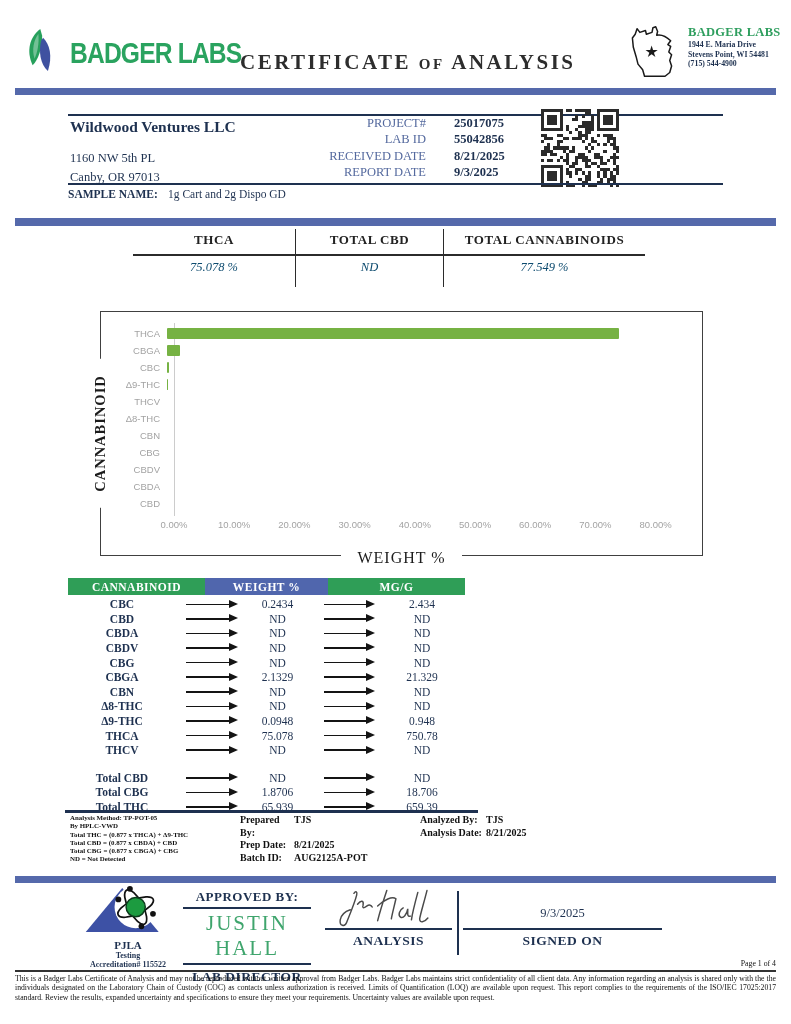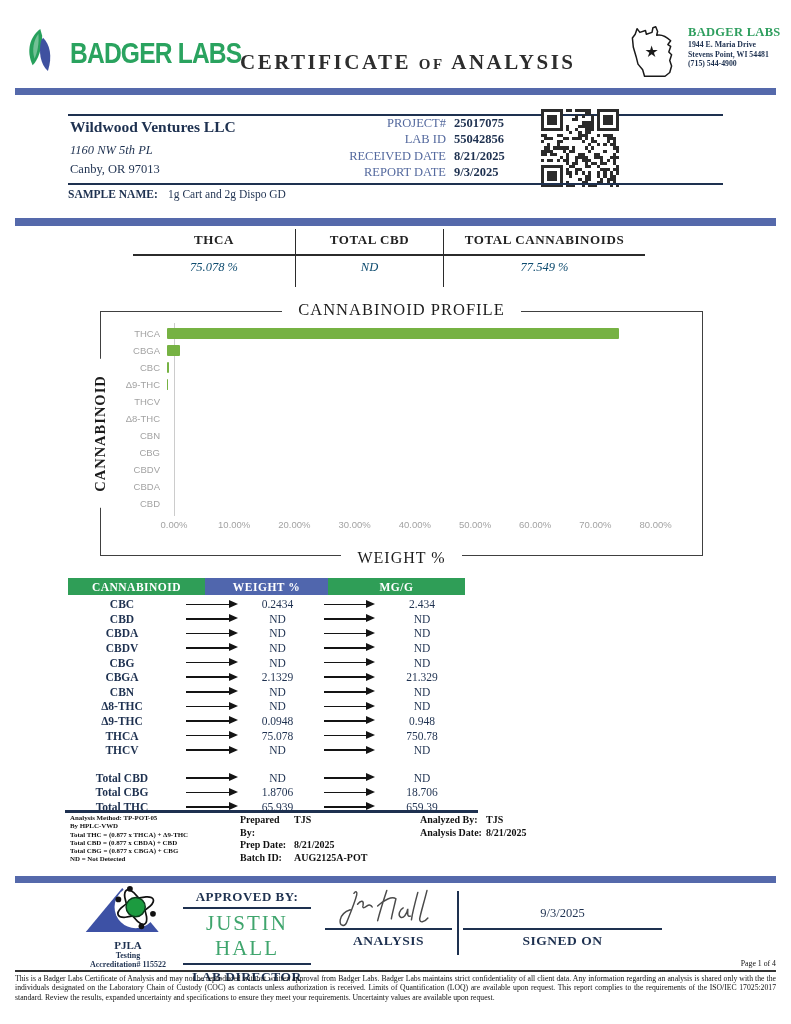--- a/index.html
+++ b/index.html
@@ -15,21 +15,21 @@
   .lab-name { color:#2e9e5e; font-weight:700; font-size:12.5px; letter-spacing:.3px; }
   .lab-line { font-size:7.8px; font-weight:700; color:#1e3150; line-height:9.6px; }
 
   
   .rep-head { display:flex; align-items:baseline; gap:7px; }
   .rep-word { font-size:18px; color:#54699e; letter-spacing:.5px; }
   .rep-prep { font-size:12px; font-weight:700; color:#1e3150; letter-spacing:.3px; }
   .rule { background:#1e3150; }
   .client-name { font-size:15.5px; font-weight:700; }
   .client-line { font-size:12.5px; line-height:18.5px; }
-  .rfield { display:flex; justify-content:flex-end; align-items:baseline; height:16.3px; }
+  .rfield { display:flex; justify-content:flex-end; align-items:baseline; height:16.3px;gap:20px; }
   .rlabel { color:#54699e; font-size:12.5px; text-align:right; }
   .rvalue { width:78px; font-size:12.5px; font-weight:700; color:#1e3150; margin-left:8px; }
   .sample-label { font-size:11.5px; font-weight:700; }
   .sample-value { font-size:11.5px; }
 
   
   .sum-wrap { display:flex; }
   .sum-col { text-align:center; position:relative; padding:3px 0 12px; }
   .sum-col + .sum-col { border-left:1.5px solid #2b2b2b; }
   .sum-label { font-size:13px; font-weight:700; letter-spacing:.6px; color:#222; padding-bottom:5px; }
@@ -111,21 +111,21 @@
     <div class="lab-line">Stevens Point, WI 54481</div>
     <div class="lab-line">(715) 544-4900</div>
   </div>
 
   <div class="abs bluebar" style="left:15px; top:88px; width:761px;"></div>
 
   <div class="abs rule" style="left:68px; top:114px; width:655px; height:2px;"></div>
 
   <div class="abs" style="left:70px; top:118px;">
     <div class="client-name">Wildwood Ventures LLC</div>
-    <div class="client-line" style="margin-top:5px;font-style:italic;">1160 NW 5th PL</div>
+    <div class="client-line" style="margin-top:13px;">1160 NW 5th PL</div>
     <div class="client-line">Canby, OR 97013</div>
   </div>
 
   <div class="abs" style="left:300px; top:116px; width:232px;">
       <div class="rfield">
      <span class="rlabel">PROJECT#</span>
      <span class="rvalue">25017075</span>
    </div>
       <div class="rfield">
      <span class="rlabel">LAB ID</span>
@@ -365,21 +365,20 @@
      <div class="sum-value">ND</div>
    </div>
       <div class="sum-col" style="width:202px">
      <div class="sum-label">TOTAL CANNABINOIDS</div>
      <div class="sum-rule"></div>
      <div class="sum-value">77.549 %</div>
    </div>
     </div>
 
   <div class="chart-box">
-    <div class="chart-title-wrap"><span class="chart-title">CANNABINOID PROFILE</span></div>
     <div class="ylabel-wrap">
         <span class="ylabel">CANNABINOID</span>
       </div>
     <div class="axisline"></div>
     <div class="chart-plot">
         <div class="crow">
             <span class="clabel">THCA</span>
             <span class="cbararea">
               <span class="cbar" style="width:452.0px; background:#76b243"></span>
             </span>

